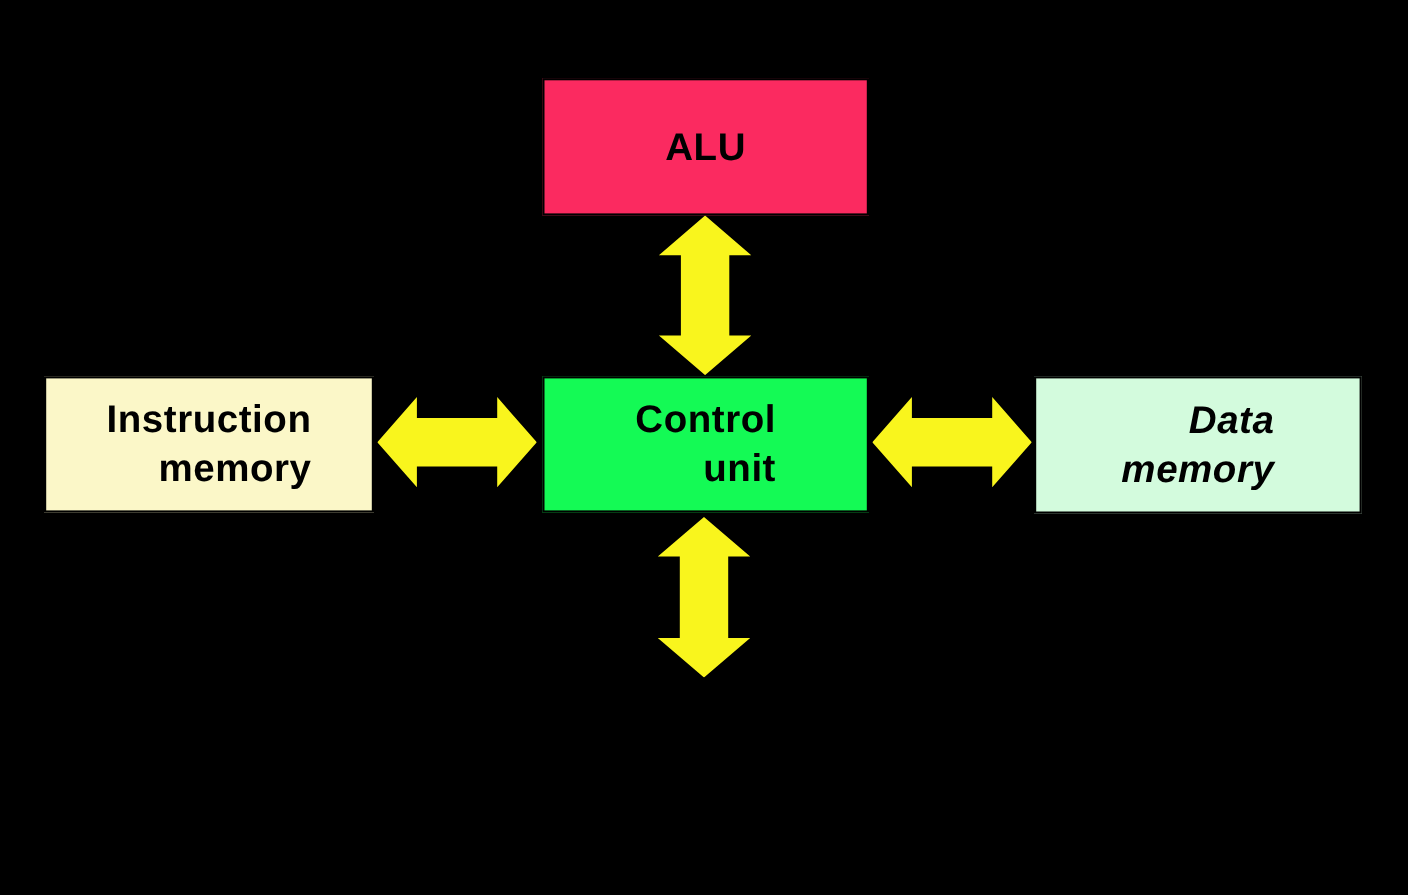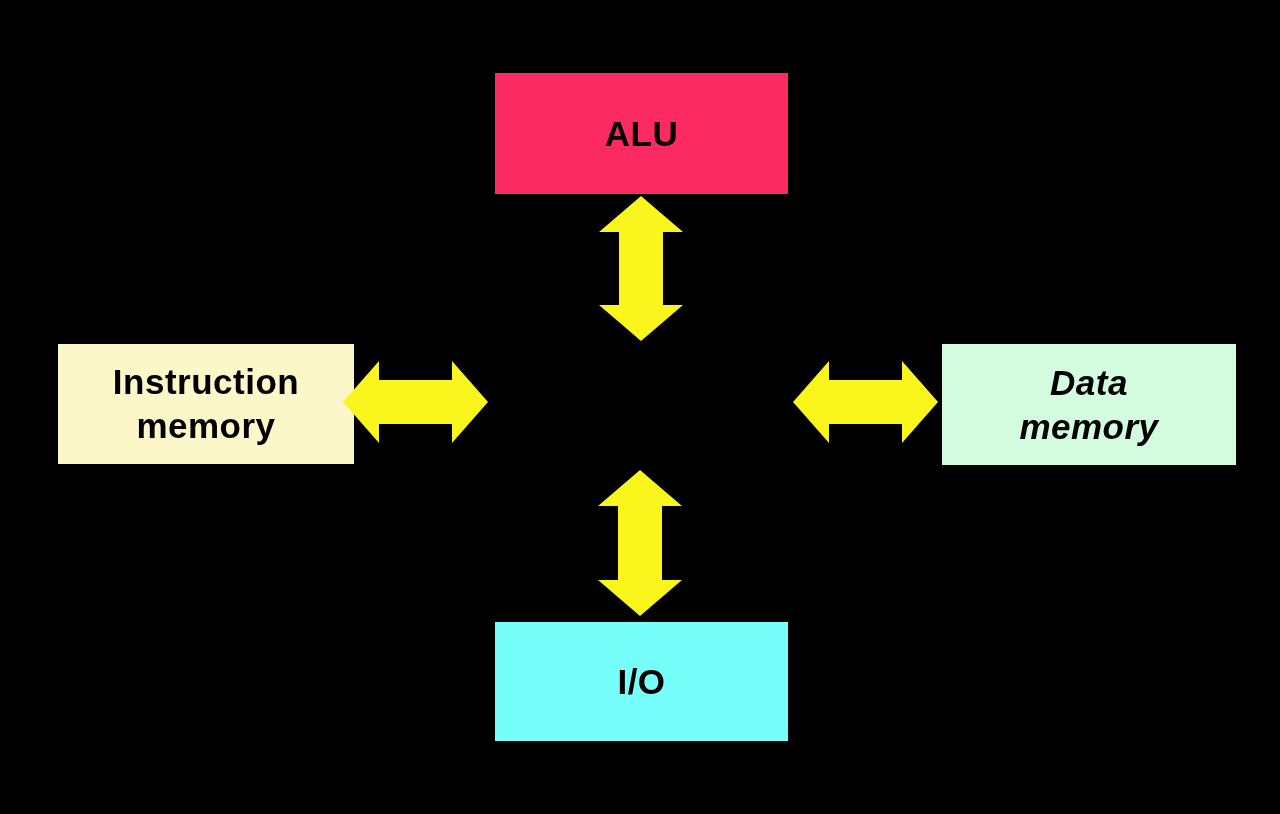--- a/index.html
+++ b/index.html
@@ -15,57 +15,58 @@
     overflow: hidden;
     font-family: "Liberation Sans", "DejaVu Sans", sans-serif;
   }
   .node {
     position: absolute;
     box-sizing: border-box;
     border: 2px solid #000000;
     display: flex;
     align-items: center;
     justify-content: center;
-    text-align: center;
+    text-align: right;
     font-weight: bold;
     font-size: 35px;
     line-height: 44px;
     color: #000000;
     white-space: pre-line;
     letter-spacing: 0.5px;
   }
   .node-alu                { left: 493px; top: 71px;  width: 297px; height: 125px; }
   .node-control-unit       { left: 493px; top: 342px; width: 297px; height: 124px; }
-  .node-instruction-memory { left: 56px;  top: 342px; width: 300px; height: 124px; }
+  .node-instruction-memory { left: 40px;  top: 342px; width: 300px; height: 124px; }
   .node-data-memory        { left: 940px; top: 342px; width: 298px; height: 125px; }
   .node-io                 { left: 493px; top: 620px; width: 297px; height: 123px; }
   .arrow {
     position: absolute;
     display: block;
   }
   .arrow-up-alu    { left: 599px; top: 196px; }
   .arrow-down-io   { left: 598px; top: 470px; }
   .arrow-left-im   { left: 343px; top: 361px; }
   .arrow-right-dm  { left: 793px; top: 361px; }
 </style>
 </head>
 <body>
 
 <div class="canvas">
 
   <div class="node node-alu" style="background-color: rgb(251, 42, 96);">ALU</div>
 
+  <div class="node node-control-unit" style="background-color: rgb(20, 250, 85);">Control
+unit</div>
 
   <div class="node node-instruction-memory" style="background-color: rgb(251, 247, 200);">Instruction
 memory</div>
 
   <div class="node node-data-memory" style="background-color: rgb(211, 251, 221); font-style: italic;">Data
 memory</div>
 
-  <div class="node node-io" style="background-color: rgb(118, 254, 251);">I/O</div>
 
   <svg class="arrow arrow-up-alu" width="84" height="145" viewBox="0 0 84 145">
     <polygon points="42,0 84,36 64,36 64,109 84,109 42,145 0,109 20,109 20,36 0,36" style="fill: rgb(249, 245, 29);"></polygon>
   </svg>
 
   <svg class="arrow arrow-down-io" width="84" height="146" viewBox="0 0 84 146">
     <polygon points="42,0 84,36 64,36 64,110 84,110 42,146 0,110 20,110 20,36 0,36" style="fill: rgb(249, 245, 29);"></polygon>
   </svg>
 
   <svg class="arrow arrow-left-im" width="145" height="82" viewBox="0 0 145 82">

